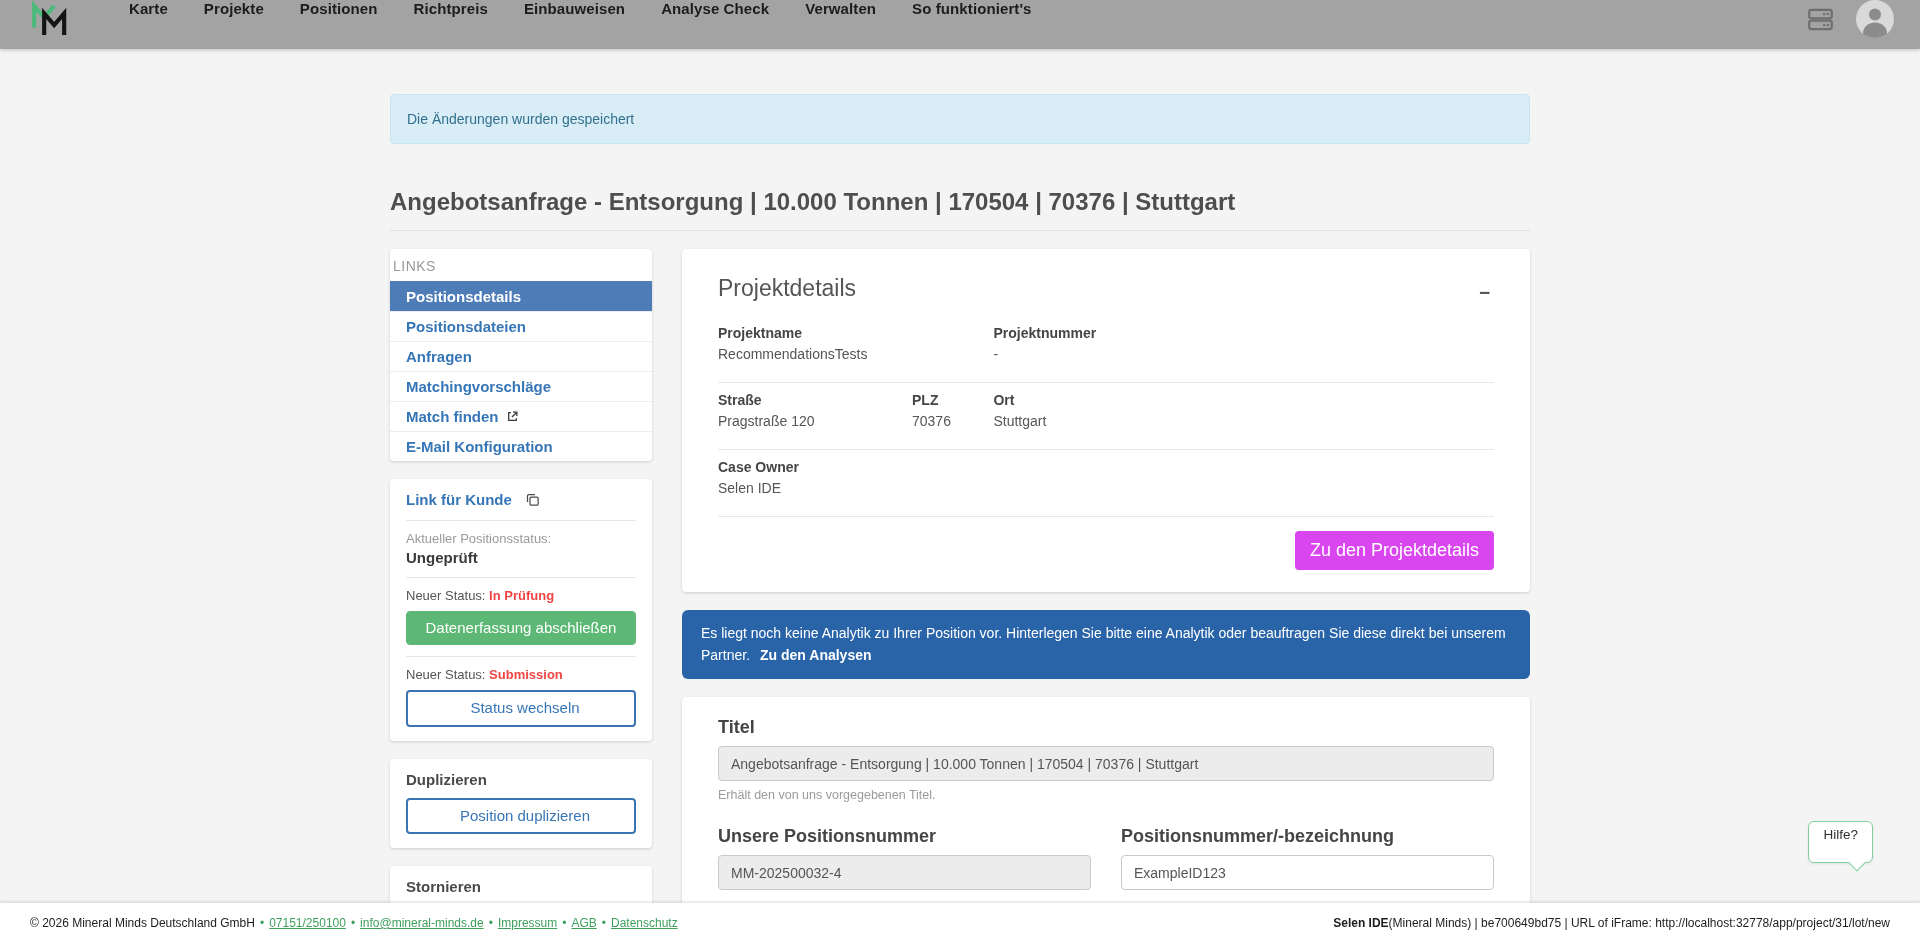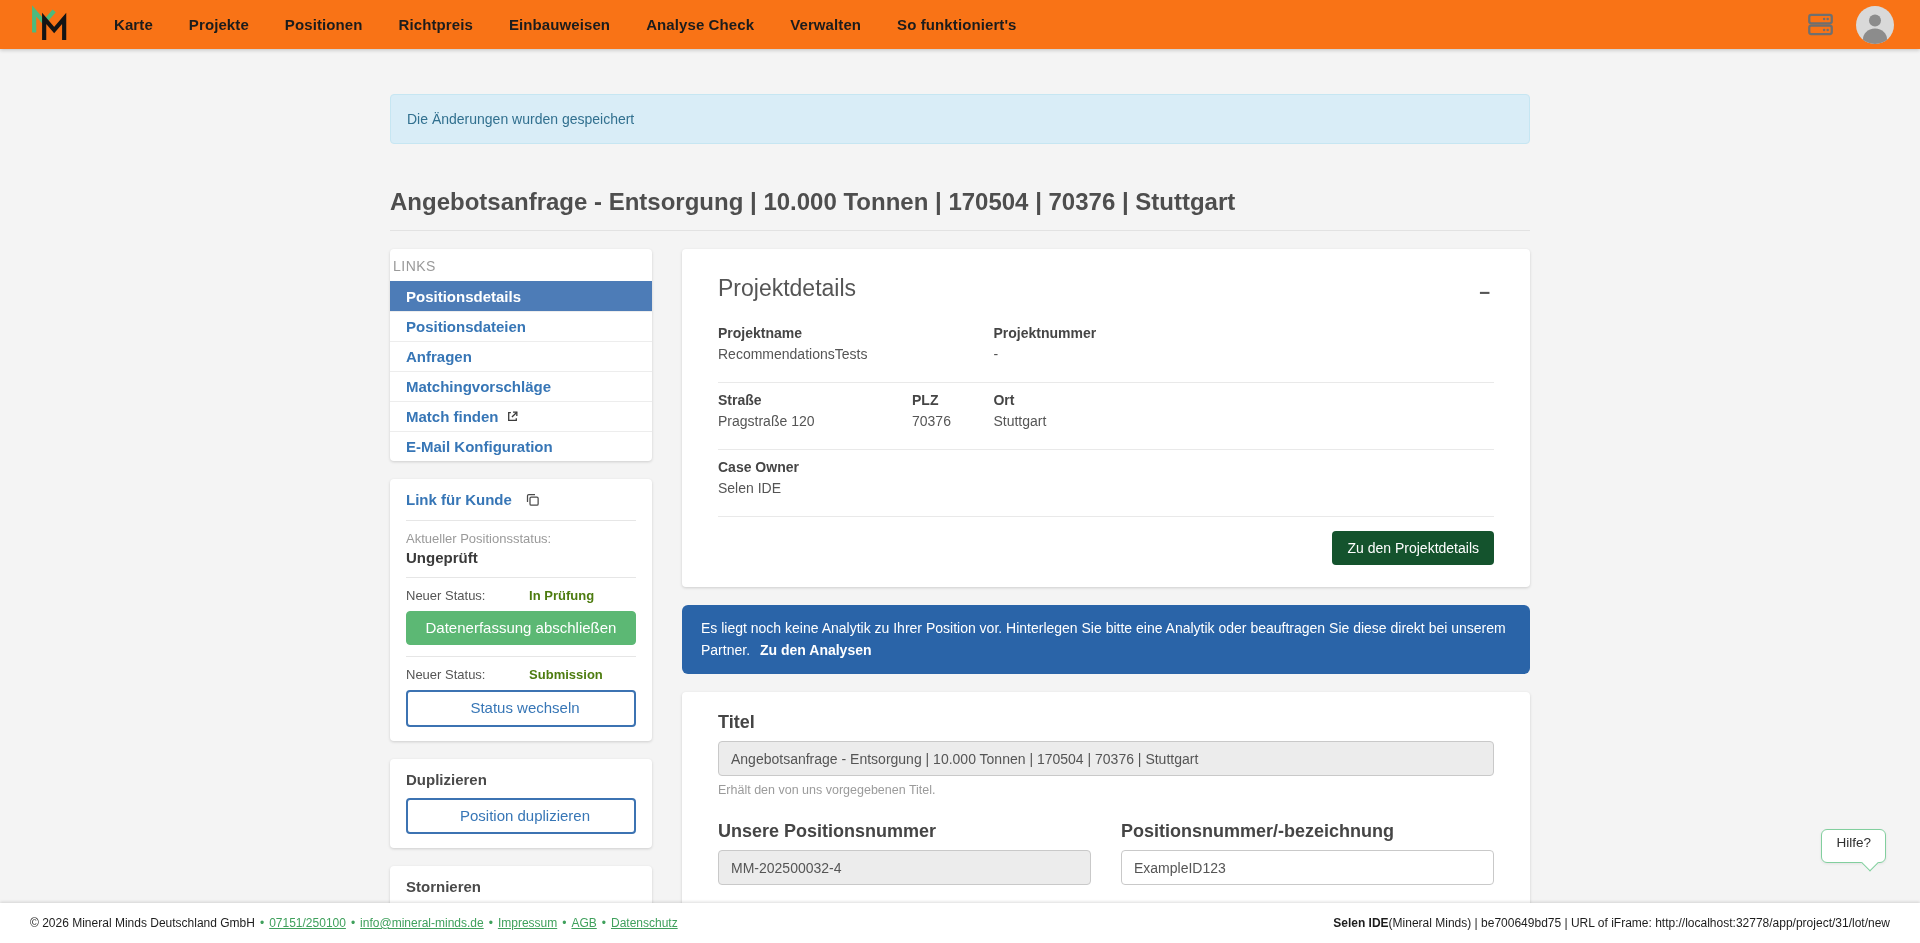--- a/index.html
+++ b/index.html
@@ -6,24 +6,24 @@
   html,body { margin:0; padding:0; }
   body {
     width:1920px; height:943px; overflow:hidden;
     font-family:"Liberation Sans", sans-serif;
     background:#f4f4f4; color:#333;
     display:flex; flex-direction:column;
   }
 
   
   .topbar {
-    flex:0 0 49px; height:49px; background:#f97316;
+    flex:0 0 49px; height:49px; background:#a3a3a3;
     box-shadow:0 1px 4px rgba(0,0,0,.22);
-    display:flex; align-items:center; padding:0 26px 0 30px;
-    position:relative; z-index:20;
+    display:flex; align-items:flex-start; padding:0 26px 0 30px;
+    position:relative; z-index:20;gap:15px;
   }
   .logo { margin-right:44px; display:flex; align-items:center; }
   .topnav { display:flex; gap:36px; align-items:center; }
   .nav-item { font-size:15px; font-weight:700; color:#1c1c1c; text-decoration:none; letter-spacing:.1px; cursor:pointer; }
   .topbar-right { margin-left:auto; display:flex; align-items:center; gap:22px; }
   .iconbtn { background:none; border:none; padding:0; cursor:pointer; display:flex; align-items:center; }
 
   
   .main { flex:1 1 auto; overflow:hidden; }
   .container { width:1140px; margin:0 auto; padding-top:45px; }
@@ -55,41 +55,41 @@
   .links-card { overflow:hidden; }
   .links-card .side-link:last-child { border-radius:0 0 4px 4px; }
 
   
   .status-card { padding:12px 16px 14px; }
   .cust-link { display:inline-flex; align-items:center; gap:13px; color:#3776b6; font-size:15px; font-weight:600; text-decoration:none; cursor:pointer; }
   .status-sec { border-top:1px solid #e6e6e6; margin-top:11px; padding-top:10px; }
   .small-label { font-size:13px; color:#9a9a9a; }
   .status-value { font-size:15px; font-weight:700; color:#3a3a3a; margin-top:3px; }
   .new-status { font-size:13px; color:#555; margin:0 0 8px; }
-  .new-status b { color:#4d7c0f;margin-left:40px; }
+  .new-status b { color:#ef4444; }
 
   .btn { display:block; width:100%; text-align:center; border-radius:4px; font-size:15px; padding:6px 4px; cursor:pointer; font-family:inherit; line-height:1.35; }
   .btn-green { background:#5cb874; color:#fff; border:1px solid #5cb874; }
   .btn-outline-blue { background:#fff; color:#3776b6; border:2px solid #3c73b2; font-weight:500;padding-left:12px; }
   .btn-outline-red { background:#fff; color:#333; border:2px solid #e2574c; font-weight:500; }
 
   .mini-card { padding:12px 16px 14px; }
   .mini-title { margin:0 0 10px; font-size:15px; font-weight:700; color:#4a4a4a; }
 
   
   .pd-card { padding:26px 36px 18px; }
   .pd-head { display:flex; justify-content:space-between; align-items:flex-end; margin-bottom:14px; }
   .pd-title { font-size:23px; font-weight:400; color:#555; }
   .collapse-btn { background:none; border:none; font-size:19px; font-weight:700; color:#555; cursor:pointer; padding:0 4px; line-height:1; }
   .pd-row { display:flex; padding:9px 0 20px; border-bottom:1px solid #e9e9e9; }
   .pd-field .lbl { font-size:14px; font-weight:700; color:#454545; margin-bottom:5px; }
   .pd-field .val { font-size:14px; color:#555; }
   .w36 { flex:0 0 35.5%; } .w25 { flex:0 0 25%; } .w10 { flex:0 0 10.5%; } .grow { flex:1 1 auto; }
   .pd-actions { display:flex; justify-content:flex-end; padding:14px 0 4px; }
-  .btn-primary { background:#14532d; color:#fff; border:none; border-radius:4px; font-size:14px; padding:9px 15px; cursor:pointer; font-family:inherit; }
+  .btn-primary { background:#d946ef; color:#fff; border:none; border-radius:4px; font-size:18px; padding:9px 15px; cursor:pointer; font-family:inherit; }
 
   
   .analytics-banner {
     background:#2a64a8; color:#fff; border-radius:6px;
     padding:13px 19px; font-size:14px; line-height:1.55; margin-bottom:18px;
   }
   .banner-link { color:#fff; font-weight:700; text-decoration:none; margin-left:10px; cursor:pointer; }
 
   
   .form-card { padding:20px 36px 42px; }
@@ -109,23 +109,23 @@
     box-shadow:0 -1px 3px rgba(0,0,0,.14);
     display:flex; align-items:center; justify-content:space-between;
     padding:0 30px; font-size:12px; color:#1d1d1d; position:relative; z-index:20;
   }
   .footer-left, .footer-right { display:flex; align-items:center; white-space:nowrap; }
   .footer-link { color:#3fa05c; text-decoration:underline; cursor:pointer; }
   .sep { color:#3fa05c; margin:0 5px; }
 
   
   .help-bubble {
-    position:fixed; right:34px; bottom:80px;
+    position:fixed; right:47px; bottom:80px;
     background:#fff; border:1px solid #82cf9e; border-radius:6px;
-    padding:5px 14px 12px; font-size:13.5px; color:#2f2f2f;
+    padding:5px 14px 20px; font-size:13.5px; color:#2f2f2f;
     box-shadow:0 1px 3px rgba(0,0,0,.08); cursor:pointer; z-index:30;
     font-family:inherit;
   }
   .help-bubble::after {
     content:""; position:absolute; right:9px; bottom:-6.5px;
     width:11px; height:11px; background:#fff;
     border-right:1px solid #82cf9e; border-bottom:1px solid #82cf9e;
     transform:rotate(45deg);
   }
 </style>

